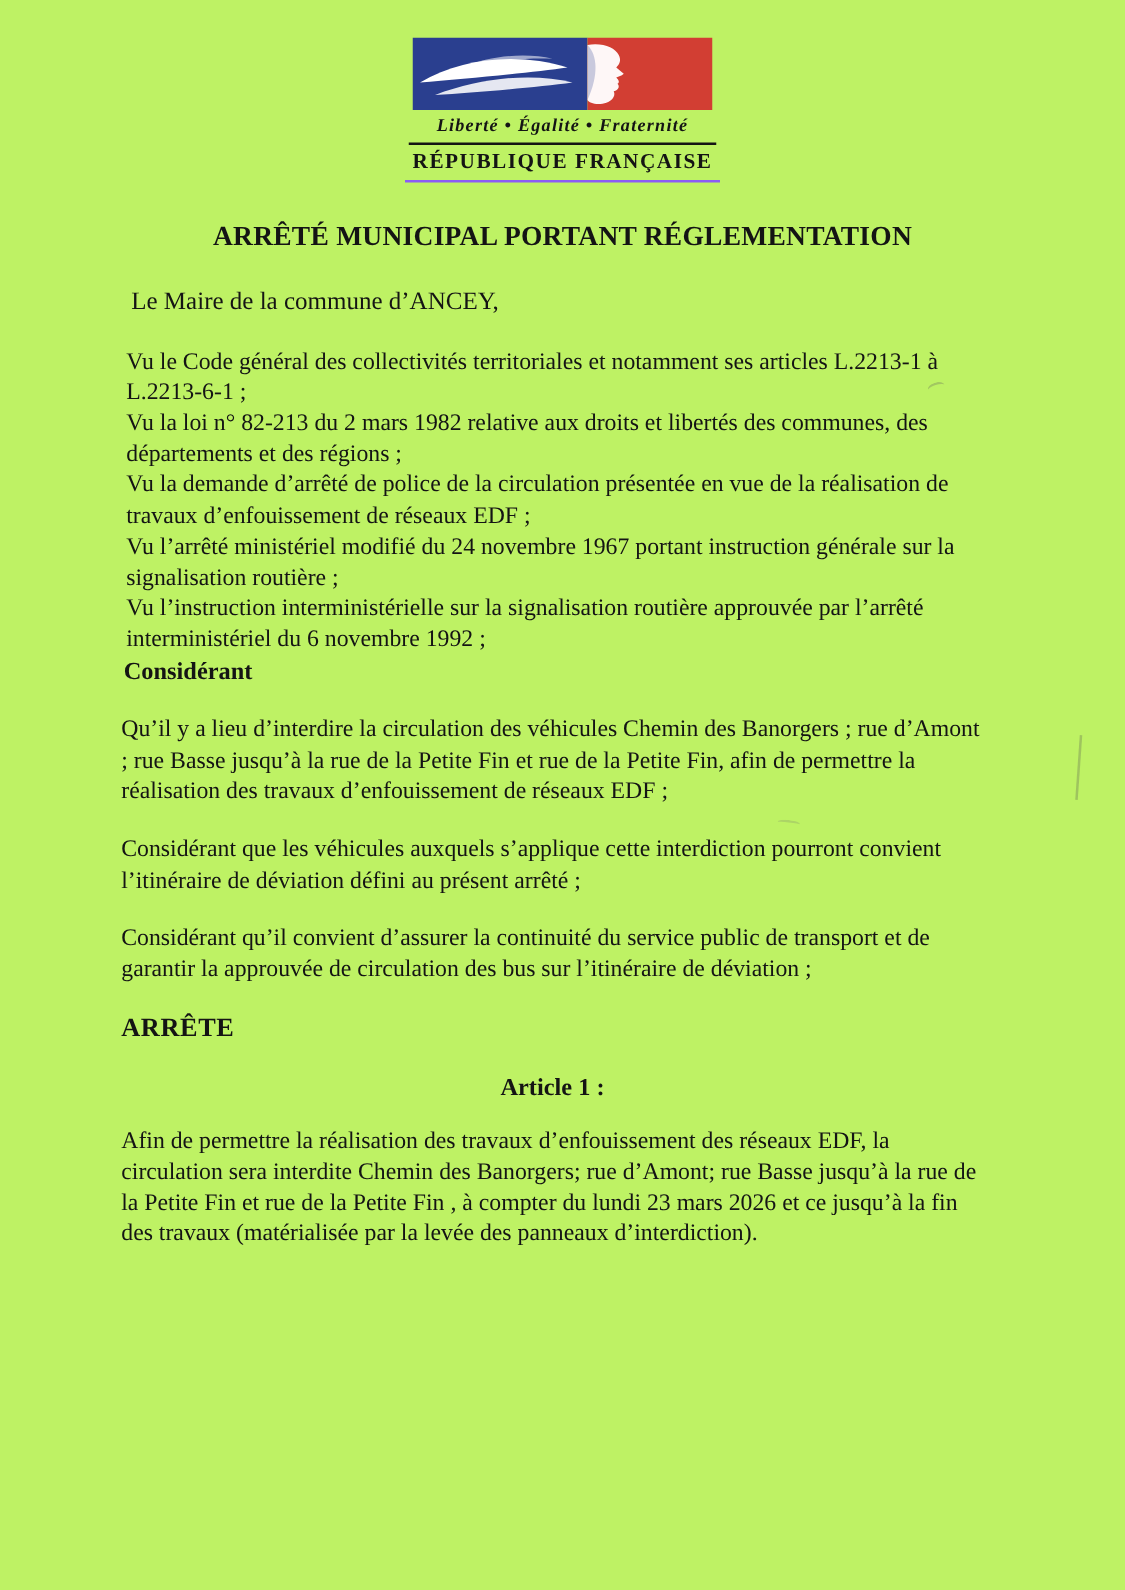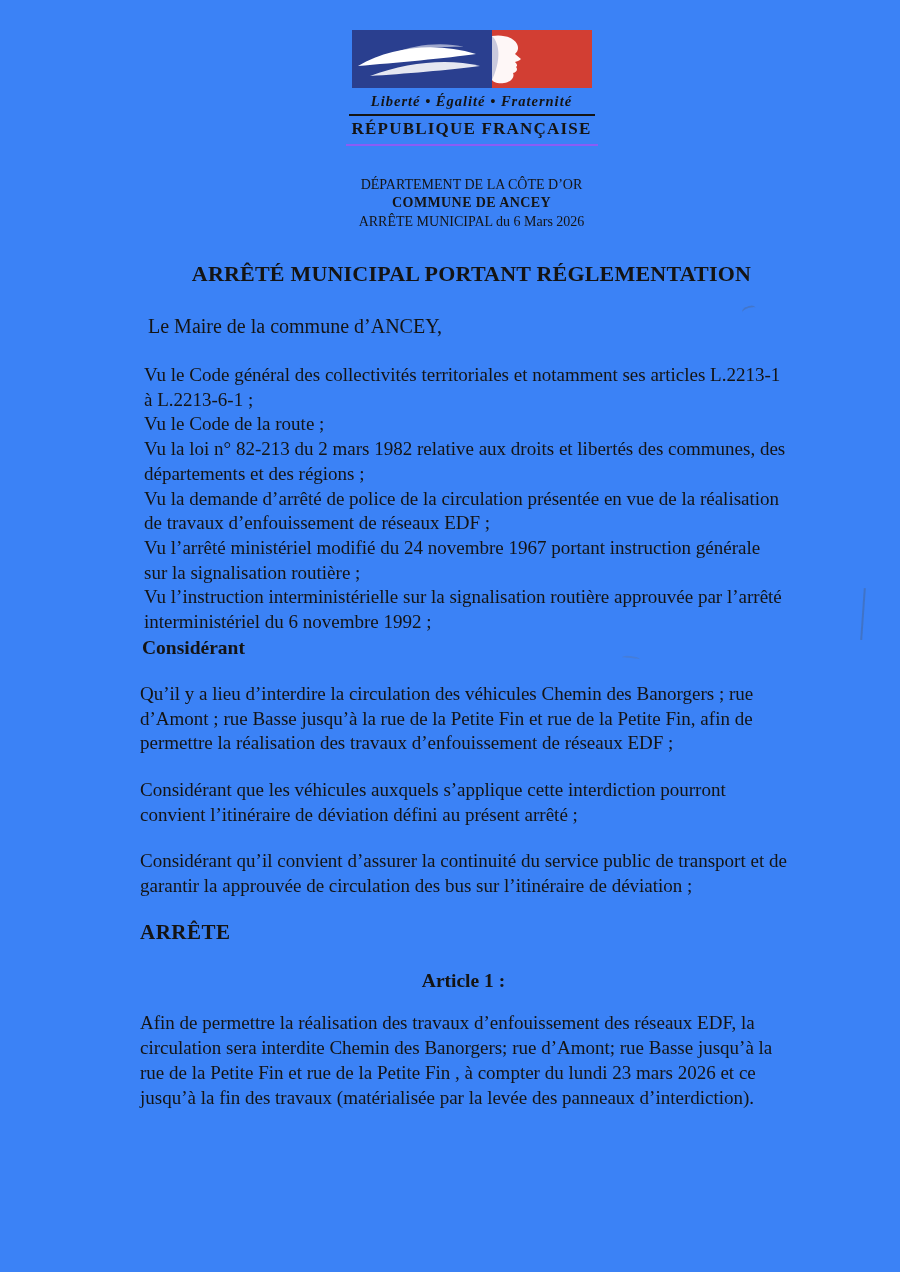--- a/index.html
+++ b/index.html
@@ -6,23 +6,22 @@
   html,body { background:#ffffff; }
   body {
     width:900px; height:1272px;
     font-family:"Liberation Serif","DejaVu Serif",serif;
     color:#141414;
     -webkit-font-smoothing:antialiased;
   }
   .page {
     position:relative;
     width:900px; height:1272px;
-    background:#3b82f6;
+    background:#bef264;
     overflow:hidden;
-    padding-left:43px;
   }
   
   .rf-header { text-align:center; padding-top:30px; }
   .rf-logo { width:240px; margin:0 auto; }
   .rf-logo svg { display:block; width:240px; height:58px; }
   .motto {
     width:246px; margin:5px auto 0;
     font-style:italic; font-weight:bold;
     font-size:14.5px; letter-spacing:1px;
     padding-bottom:4px;
@@ -86,37 +85,31 @@
                  C 166 39, 165 42, 161 43
                  C 163 47, 159 52, 152 53
                  C 146 54, 141 52, 140 50 Z" fill="#ffffff" opacity="0.96"></path>
         <path d="M140 6 C 148 14, 149 30, 140 50 Z" fill="#2a3f8f" opacity="0.25"></path>
       </svg>
     </div>
     <div class="motto">Liberté • Égalité • Fraternité</div>
     <div class="republic">RÉPUBLIQUE FRANÇAISE</div>
   </header>
 
-  <section class="admin-block">
-    <div>DÉPARTEMENT DE LA CÔTE D’OR</div>
-    <div class="commune">COMMUNE DE  ANCEY</div>
-    <div>ARRÊTE MUNICIPAL du 6 Mars 2026</div>
-  </section>
 
   <h1 class="doc-title">
     <span>ARRÊTÉ MUNICIPAL PORTANT RÉGLEMENTATION</span><br>
   </h1>
 
   <main class="content">
 
     <p class="salutation">Le Maire de la commune d’ANCEY,</p>
 
     <div class="vu-block">
       <p>Vu le Code général des collectivités territoriales et notamment ses articles L.2213-1 à L.2213-6-1 ;</p>
-      <p>Vu le Code de la route ;</p>
       <p>Vu la loi n° 82-213 du 2 mars 1982 relative aux droits et libertés des communes, des départements et des régions ;</p>
       <p>Vu la demande d’arrêté de police de la circulation présentée en vue de la réalisation de travaux d’enfouissement de réseaux EDF ;</p>
       <p>Vu l’arrêté ministériel modifié du 24 novembre 1967 portant instruction générale sur la signalisation routière ;</p>
       <p>Vu l’instruction interministérielle sur la signalisation routière approuvée par l’arrêté interministériel du 6 novembre 1992 ;</p>
     </div>
 
     <p class="heading considerant-heading">Considérant</p>
 
     <p class="consid-par">Qu’il y a lieu d’interdire la circulation des véhicules Chemin des Banorgers ; rue d’Amont ; rue Basse jusqu’à la rue de la Petite Fin et rue de la Petite Fin, afin de permettre la réalisation des travaux d’enfouissement de réseaux EDF ;</p>
     <p class="consid-par">Considérant que les véhicules auxquels s’applique cette interdiction pourront convient l’itinéraire de déviation défini au présent arrêté ;</p>

